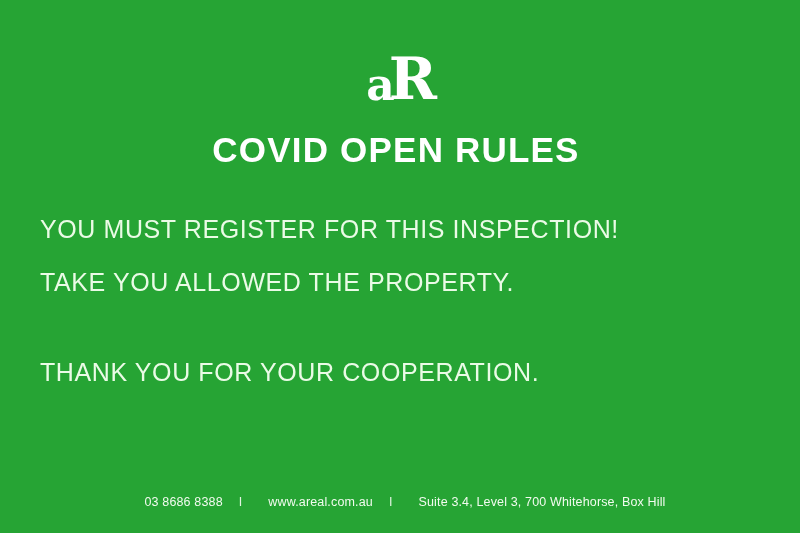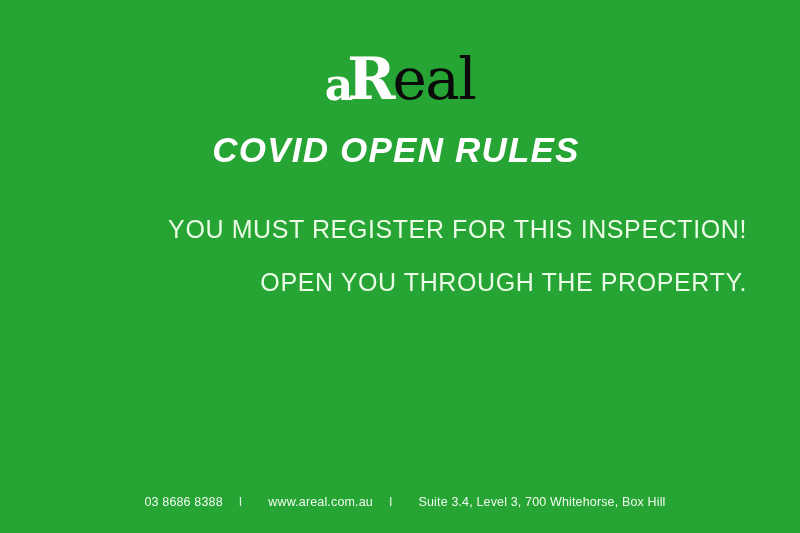--- a/index.html
+++ b/index.html
@@ -71,33 +71,32 @@
   
   .headline {
     position: absolute;
     top: 131px;
     left: 0;
     right: 8px;
     text-align: center;
     color: #ffffff;
     font-family: "Liberation Sans", sans-serif;
     font-weight: 700;
-    font-style: italic;
     font-size: 35px;
     letter-spacing: 1.2px;
     line-height: 1.1;
   }
 
   
   .body-block {
     position: absolute;
     top: 203px;
     left: 40px;
-    right: 53px;
-    text-align: right;
+    right: 40px;
+    text-align: left;
   }
   .body-line {
     color: #eafbe6;
     font-family: "Liberation Sans", sans-serif;
     font-weight: 400;
     font-size: 25px;
     letter-spacing: 0.6px;
     line-height: 53px;
     white-space: nowrap;
   }
@@ -131,29 +130,29 @@
 </style>
 </head>
 <body>
 
 <div class="poster">
 
   <div class="logo-block">
     <div class="logo-wordmark">
       <span class="logo-a">a</span>
         <span class="logo-r">R</span>
-        <span class="logo-rest">eal</span>
     </div>
   </div>
 
   <div class="headline">COVID OPEN RULES</div>
 
   <div class="body-block">
     <div class="body-line">YOU MUST REGISTER FOR THIS INSPECTION!</div>
-    <div class="body-line">OPEN YOU THROUGH THE PROPERTY.</div>
+    <div class="body-line">TAKE YOU ALLOWED THE PROPERTY.</div>
+    <div class="body-line spacer-before">THANK YOU FOR YOUR COOPERATION.</div>
   </div>
 
   <div class="footer">
     <span class="footer-item">03 8686 8388</span>
     <span class="footer-sep">I</span>
     <span class="footer-item">www.areal.com.au</span>
     <span class="footer-sep">I</span>
     <span class="footer-item">Suite 3.4, Level 3, 700 Whitehorse, Box Hill</span>
   </div>
 

